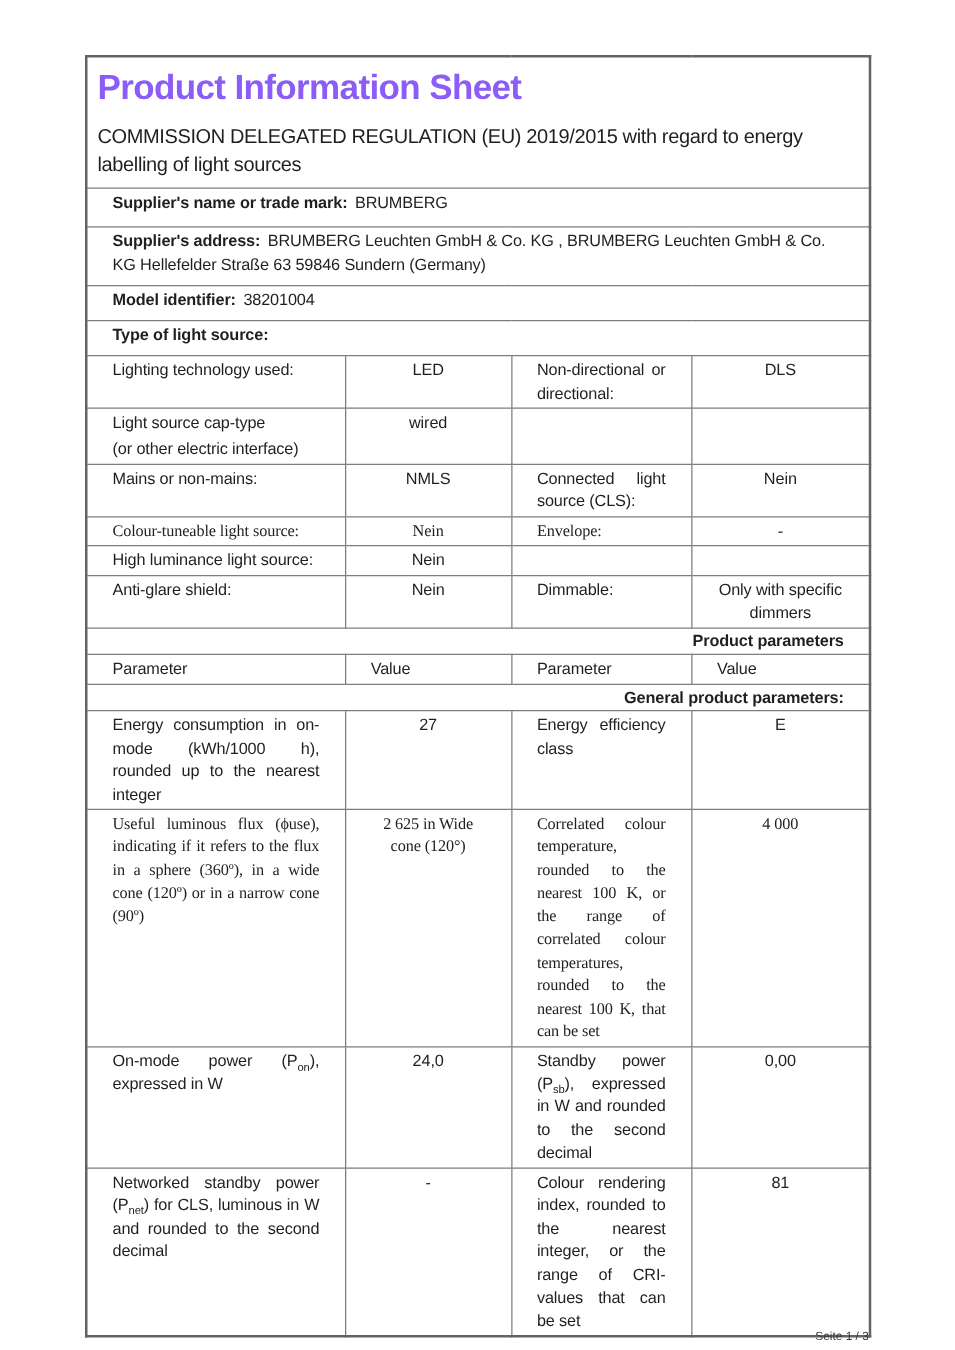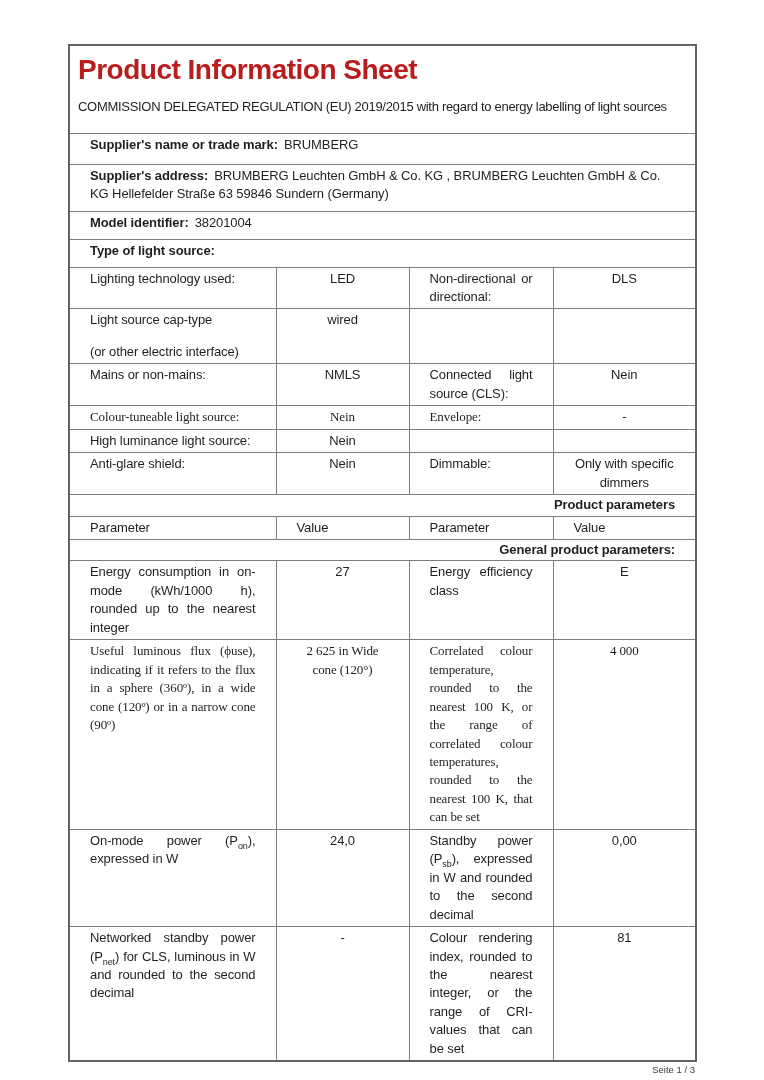--- a/index.html
+++ b/index.html
@@ -27,26 +27,26 @@
   }
   .b { font-weight: bold; }
   .val { text-align: center; }
   .just { text-align: justify; }
   .center { text-align: right; }
   .title-cell { padding: 4px 8px 6px 8px; }
   h1.doc-title {
     margin: 0 0 8px 0;
     font-size: 28px;
     letter-spacing: -0.5px;
-    color: #b91c1c;
+    color: #8b5cf6;
     font-weight: bold;
   }
-  .regulation { font-size: 13px; letter-spacing: -0.3px; line-height: 1.45; }
+  .regulation { font-size: 16px; letter-spacing: -0.3px; line-height: 1.45; }
   .lblval .v { margin-left: 6px; }
-  .gapline { margin-top: 13px; }
+  .gapline { margin-top: 3px; }
   sub { font-size: 9px; line-height: 0; }
 
   
   .r-title   { height: 88px; }
   .r-supname { height: 31px; }
   .r-supaddr { height: 47px; }
   .r-model   { height: 28px; }
   .r-type    { height: 28px; }
   .r-f1 { height: 41px; }
   .r-f2 { height: 45px; }

